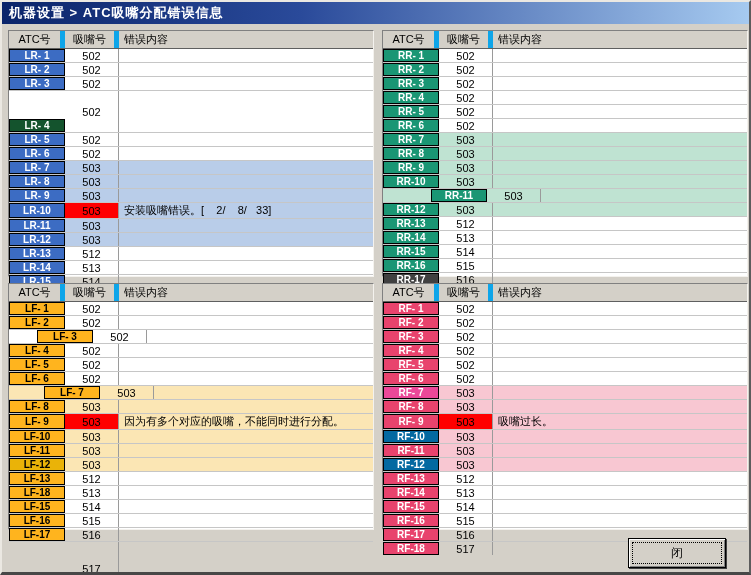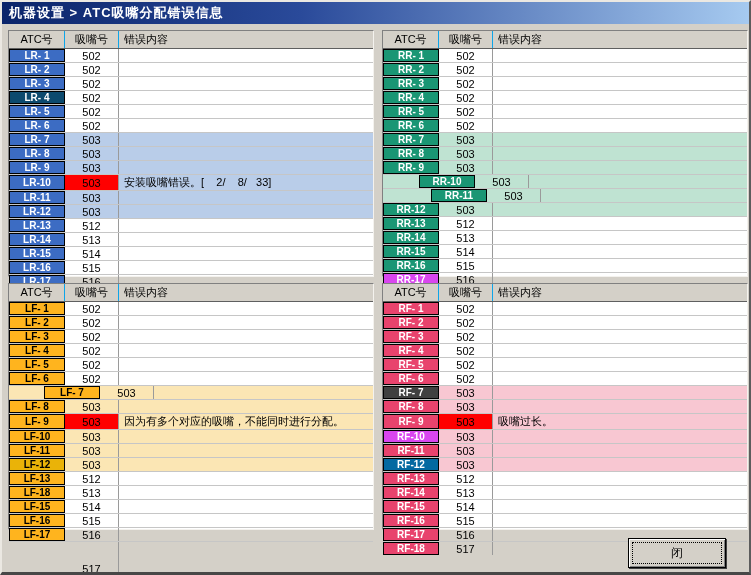--- a/index.html
+++ b/index.html
@@ -26,21 +26,21 @@
   }
   .panel.lr{left:8px;top:30px;}
   .panel.rr{left:382px;top:30px;}
   .panel.lf{left:8px;top:283px;}
   .panel.rf{left:382px;top:283px;}
   .thead{
     display:flex;height:17px;flex:0 0 17px;background:#d4d0c8;
     border-bottom:1px solid #5f5f5f;font-size:11px;color:#000;
   }
   .th{display:flex;align-items:center;justify-content:center;
-    border-right:1px solid #0ea5e9;box-sizing:border-box;}
+    border-right:5px solid #0ea5e9;box-sizing:border-box;}
   .th.c0{width:56px;}
   .th.c1{width:54px;}
   .th.c2{flex:1;justify-content:flex-start;padding-left:5px;border-right:none;}
   .tbody{flex:1;display:flex;flex-direction:column;}
   .trow{flex:1;display:flex;border-bottom:1px solid #c6c6c6;box-sizing:border-box;}
   .trow:last-child{border-bottom:none;}
   .cell{box-sizing:border-box;display:flex;align-items:center;}
   .cell.atc{
     width:56px;justify-content:center;border:1px solid #000;
     font-size:10px;font-weight:bold;white-space:pre;letter-spacing:0px;
@@ -82,21 +82,21 @@
         <div class="cell atc" style="background: rgb(60, 108, 195); color: rgb(255, 255, 255);">LR- 2</div>
         <div class="cell nozzle">502</div>
         <div class="cell error"></div>
       </div>
       <div class="trow">
         <div class="cell atc" style="background: rgb(60, 108, 195); color: rgb(255, 255, 255);">LR- 3</div>
         <div class="cell nozzle">502</div>
         <div class="cell error"></div>
       </div>
       <div class="trow">
-        <div class="cell atc" style="background: #0c4a6e; color: rgb(255, 255, 255);">LR- 4</div>
+        <div class="cell atc" style="background: #14532d; color: rgb(255, 255, 255); margin-top: 28px;">LR- 4</div>
         <div class="cell nozzle">502</div>
         <div class="cell error"></div>
       </div>
       <div class="trow">
         <div class="cell atc" style="background: rgb(60, 108, 195); color: rgb(255, 255, 255);">LR- 5</div>
         <div class="cell nozzle">502</div>
         <div class="cell error"></div>
       </div>
       <div class="trow">
         <div class="cell atc" style="background: rgb(60, 108, 195); color: rgb(255, 255, 255);">LR- 6</div>
@@ -212,21 +212,21 @@
         <div class="cell atc" style="background: rgb(26, 150, 116); color: rgb(255, 255, 255);">RR- 8</div>
         <div class="cell nozzle">503</div>
         <div class="cell error"></div>
       </div>
       <div class="trow" style="background: rgb(191, 227, 210);">
         <div class="cell atc" style="background: rgb(26, 150, 116); color: rgb(255, 255, 255);">RR- 9</div>
         <div class="cell nozzle">503</div>
         <div class="cell error"></div>
       </div>
       <div class="trow" style="background: rgb(191, 227, 210);">
-        <div class="cell atc" style="background: rgb(26, 150, 116); color: rgb(255, 255, 255); margin-left: 36px;">RR-10</div>
+        <div class="cell atc" style="background: rgb(26, 150, 116); color: rgb(255, 255, 255);">RR-10</div>
         <div class="cell nozzle">503</div>
         <div class="cell error"></div>
       </div>
       <div class="trow" style="background: rgb(191, 227, 210);">
         <div class="cell atc" style="background: rgb(26, 150, 116); color: rgb(255, 255, 255); margin-left: 48px;">RR-11</div>
         <div class="cell nozzle">503</div>
         <div class="cell error"></div>
       </div>
       <div class="trow" style="background: rgb(191, 227, 210);">
         <div class="cell atc" style="background: rgb(26, 150, 116); color: rgb(255, 255, 255);">RR-12</div>
@@ -247,21 +247,21 @@
         <div class="cell atc" style="background: rgb(26, 150, 116); color: rgb(255, 255, 255);">RR-15</div>
         <div class="cell nozzle">514</div>
         <div class="cell error"></div>
       </div>
       <div class="trow">
         <div class="cell atc" style="background: rgb(26, 150, 116); color: rgb(255, 255, 255);">RR-16</div>
         <div class="cell nozzle">515</div>
         <div class="cell error"></div>
       </div>
       <div class="trow">
-        <div class="cell atc" style="background: #d946ef; color: rgb(255, 255, 255);">RR-17</div>
+        <div class="cell atc" style="background: #404040; color: rgb(255, 255, 255);">RR-17</div>
         <div class="cell nozzle">516</div>
         <div class="cell error"></div>
       </div>
       <div class="trow">
         <div class="cell atc" style="background: rgb(26, 150, 116); color: rgb(255, 255, 255);">RR-18</div>
         <div class="cell nozzle">517</div>
         <div class="cell error"></div>
       </div>
     </div>
 </div>
@@ -277,21 +277,21 @@
         <div class="cell atc" style="background: rgb(255, 180, 30); color: rgb(0, 0, 0);">LF- 1</div>
         <div class="cell nozzle">502</div>
         <div class="cell error"></div>
       </div>
       <div class="trow">
         <div class="cell atc" style="background: rgb(255, 180, 30); color: rgb(0, 0, 0);">LF- 2</div>
         <div class="cell nozzle">502</div>
         <div class="cell error"></div>
       </div>
       <div class="trow">
-        <div class="cell atc" style="background: rgb(255, 180, 30); color: rgb(0, 0, 0);">LF- 3</div>
+        <div class="cell atc" style="background: rgb(255, 180, 30); color: rgb(0, 0, 0); margin-left: 28px;">LF- 3</div>
         <div class="cell nozzle">502</div>
         <div class="cell error"></div>
       </div>
       <div class="trow">
         <div class="cell atc" style="background: rgb(255, 180, 30); color: rgb(0, 0, 0);">LF- 4</div>
         <div class="cell nozzle">502</div>
         <div class="cell error"></div>
       </div>
       <div class="trow">
         <div class="cell atc" style="background: rgb(255, 180, 30); color: rgb(0, 0, 0);">LF- 5</div>
@@ -397,36 +397,36 @@
         <div class="cell atc" style="background: rgb(232, 67, 109); color: rgb(255, 255, 255); text-decoration: underline;">RF- 5</div>
         <div class="cell nozzle">502</div>
         <div class="cell error"></div>
       </div>
       <div class="trow">
         <div class="cell atc" style="background: rgb(232, 67, 109); color: rgb(255, 255, 255);">RF- 6</div>
         <div class="cell nozzle">502</div>
         <div class="cell error"></div>
       </div>
       <div class="trow" style="background: rgb(248, 199, 210);">
-        <div class="cell atc" style="background: #404040; color: rgb(255, 255, 255);">RF- 7</div>
+        <div class="cell atc" style="background: #ec4899; color: rgb(255, 255, 255);">RF- 7</div>
         <div class="cell nozzle">503</div>
         <div class="cell error"></div>
       </div>
       <div class="trow" style="background: rgb(248, 199, 210);">
         <div class="cell atc" style="background: rgb(232, 67, 109); color: rgb(255, 255, 255);">RF- 8</div>
         <div class="cell nozzle">503</div>
         <div class="cell error"></div>
       </div>
       <div class="trow" style="background: rgb(248, 199, 210);">
         <div class="cell atc" style="background: rgb(232, 67, 109); color: rgb(255, 255, 255);">RF- 9</div>
         <div class="cell nozzle" style="background: rgb(255, 0, 0);">503</div>
         <div class="cell error">吸嘴过长。</div>
       </div>
       <div class="trow" style="background: rgb(248, 199, 210);">
-        <div class="cell atc" style="background: #d946ef; color: rgb(255, 255, 255);">RF-10</div>
+        <div class="cell atc" style="background: #0369a1; color: rgb(255, 255, 255);">RF-10</div>
         <div class="cell nozzle">503</div>
         <div class="cell error"></div>
       </div>
       <div class="trow" style="background: rgb(248, 199, 210);">
         <div class="cell atc" style="background: rgb(232, 67, 109); color: rgb(255, 255, 255);">RF-11</div>
         <div class="cell nozzle">503</div>
         <div class="cell error"></div>
       </div>
       <div class="trow" style="background: rgb(248, 199, 210);">
         <div class="cell atc" style="background: #0369a1; color: rgb(255, 255, 255);">RF-12</div>

